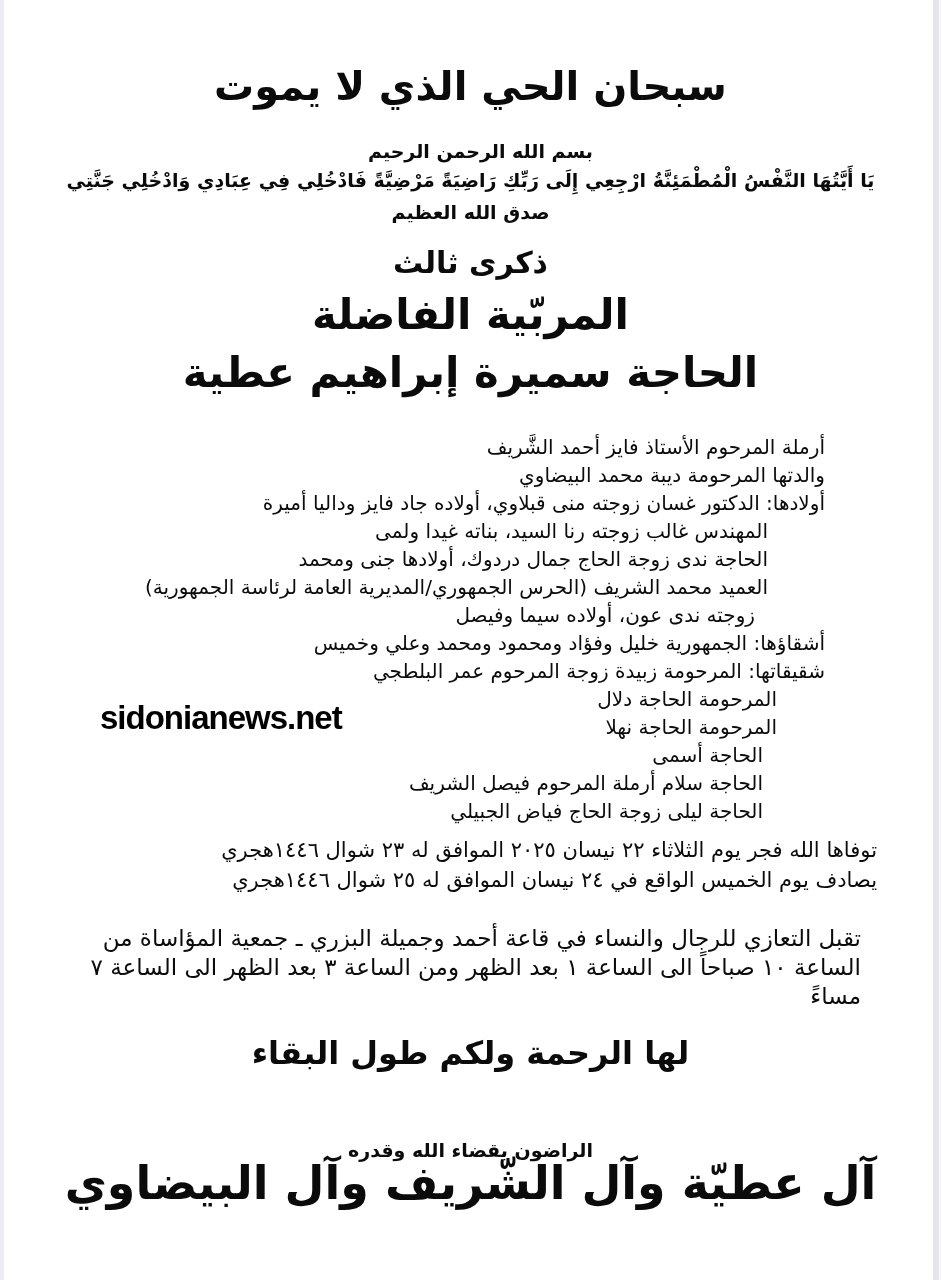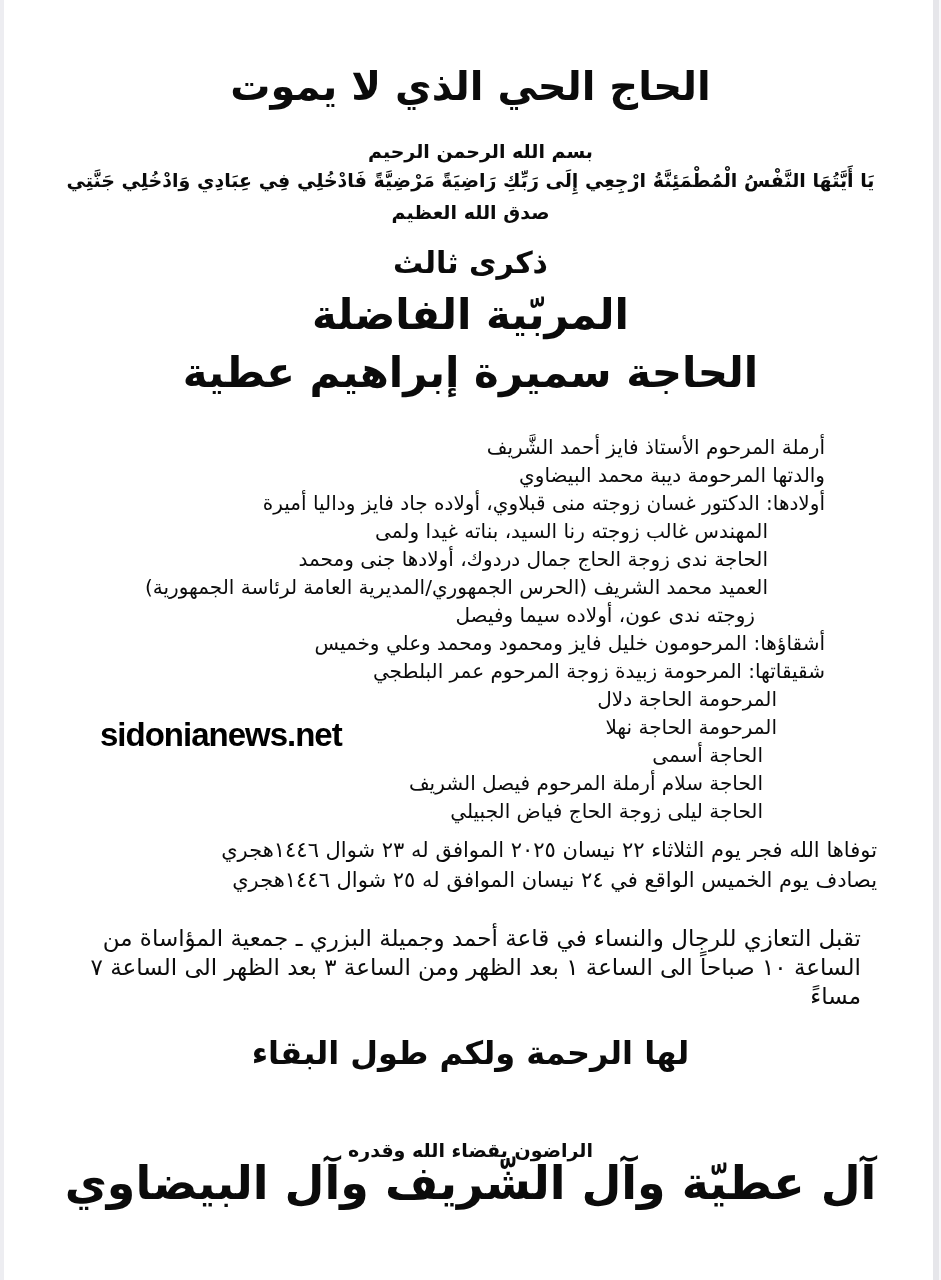--- a/index.html
+++ b/index.html
@@ -39,52 +39,52 @@
   }
   .reception{
     position:absolute;top:924px;right:0;left:0;
     padding-right:80px;padding-left:55px;
     font-size:23px;line-height:29px;text-align:right;direction:rtl;
   }
   .mercy     {top:1033px;font-size:32px;line-height:40px;}
   .submission{top:1100px;font-size:19px;line-height:24px;margin-top:38px;}
   .families  {top:1153px;font-size:46px;line-height:60px;}
   .watermark{
-    position:absolute;left:100px;top:716px;
+    position:absolute;left:100px;top:699px;
     direction:ltr;text-align:left;
     font-family:"Liberation Sans", sans-serif;
     font-weight:bold;font-size:33px;letter-spacing:-1px;color:#000;
   }
 </style>
 </head>
 <body>
 
 <div class="page">
 
   <div class="edge edge-left"></div>
   <div class="edge edge-right"></div>
   <div class="edge edge-right-outer"></div>
 
-  <div class="c b tasbih">الحاج الحي الذي لا يموت</div>
+  <div class="c b tasbih">سبحان الحي الذي لا يموت</div>
   <div class="c b basmala">بسم الله الرحمن الرحيم</div>
   <div class="c b verse">يَا أَيَّتُهَا النَّفْسُ الْمُطْمَئِنَّةُ ارْجِعِي إِلَى رَبِّكِ رَاضِيَةً مَرْضِيَّةً فَادْخُلِي فِي عِبَادِي وَادْخُلِي جَنَّتِي</div>
   <div class="c b tasdiq">صدق الله العظيم</div>
   <div class="c b occasion">ذكرى ثالث</div>
   <div class="c b honorific">المربّية الفاضلة</div>
   <div class="c b deceased">الحاجة سميرة إبراهيم عطية</div>
 
   <section class="family">
     <div class="ind-a">أرملة المرحوم الأستاذ فايز أحمد الشَّريف</div>
     <div class="ind-a">والدتها المرحومة ديبة محمد البيضاوي</div>
     <div class="ind-a">أولادها: الدكتور غسان زوجته منى قبلاوي، أولاده جاد فايز وداليا أميرة</div>
     <div class="ind-b">المهندس غالب زوجته رنا السيد، بناته غيدا ولمى</div>
     <div class="ind-b">الحاجة ندى زوجة الحاج جمال دردوك، أولادها جنى ومحمد</div>
     <div class="ind-b">العميد محمد الشريف (الحرس الجمهوري/المديرية العامة لرئاسة الجمهورية)</div>
     <div class="ind-c">زوجته ندى عون، أولاده سيما وفيصل</div>
-    <div class="ind-a">أشقاؤها: المرحومون خليل فايز ومحمود ومحمد وعلي وخميس</div>
+    <div class="ind-a">أشقاؤها: الجمهورية خليل وفؤاد ومحمود ومحمد وعلي وخميس</div>
     <div class="ind-a">شقيقاتها: المرحومة زبيدة زوجة المرحوم عمر البلطجي</div>
     <div class="ind-d">المرحومة الحاجة دلال</div>
     <div class="ind-d">المرحومة الحاجة نهلا</div>
     <div class="ind-e">الحاجة أسمى</div>
     <div class="ind-e">الحاجة سلام أرملة المرحوم فيصل الشريف</div>
     <div class="ind-e">الحاجة ليلى زوجة الحاج فياض الجبيلي</div>
   </section>
 
   <section class="dates">
     <div>توفاها الله فجر يوم الثلاثاء ٢٢ نيسان ٢٠٢٥ الموافق له ٢٣ شوال ١٤٤٦هجري</div>

